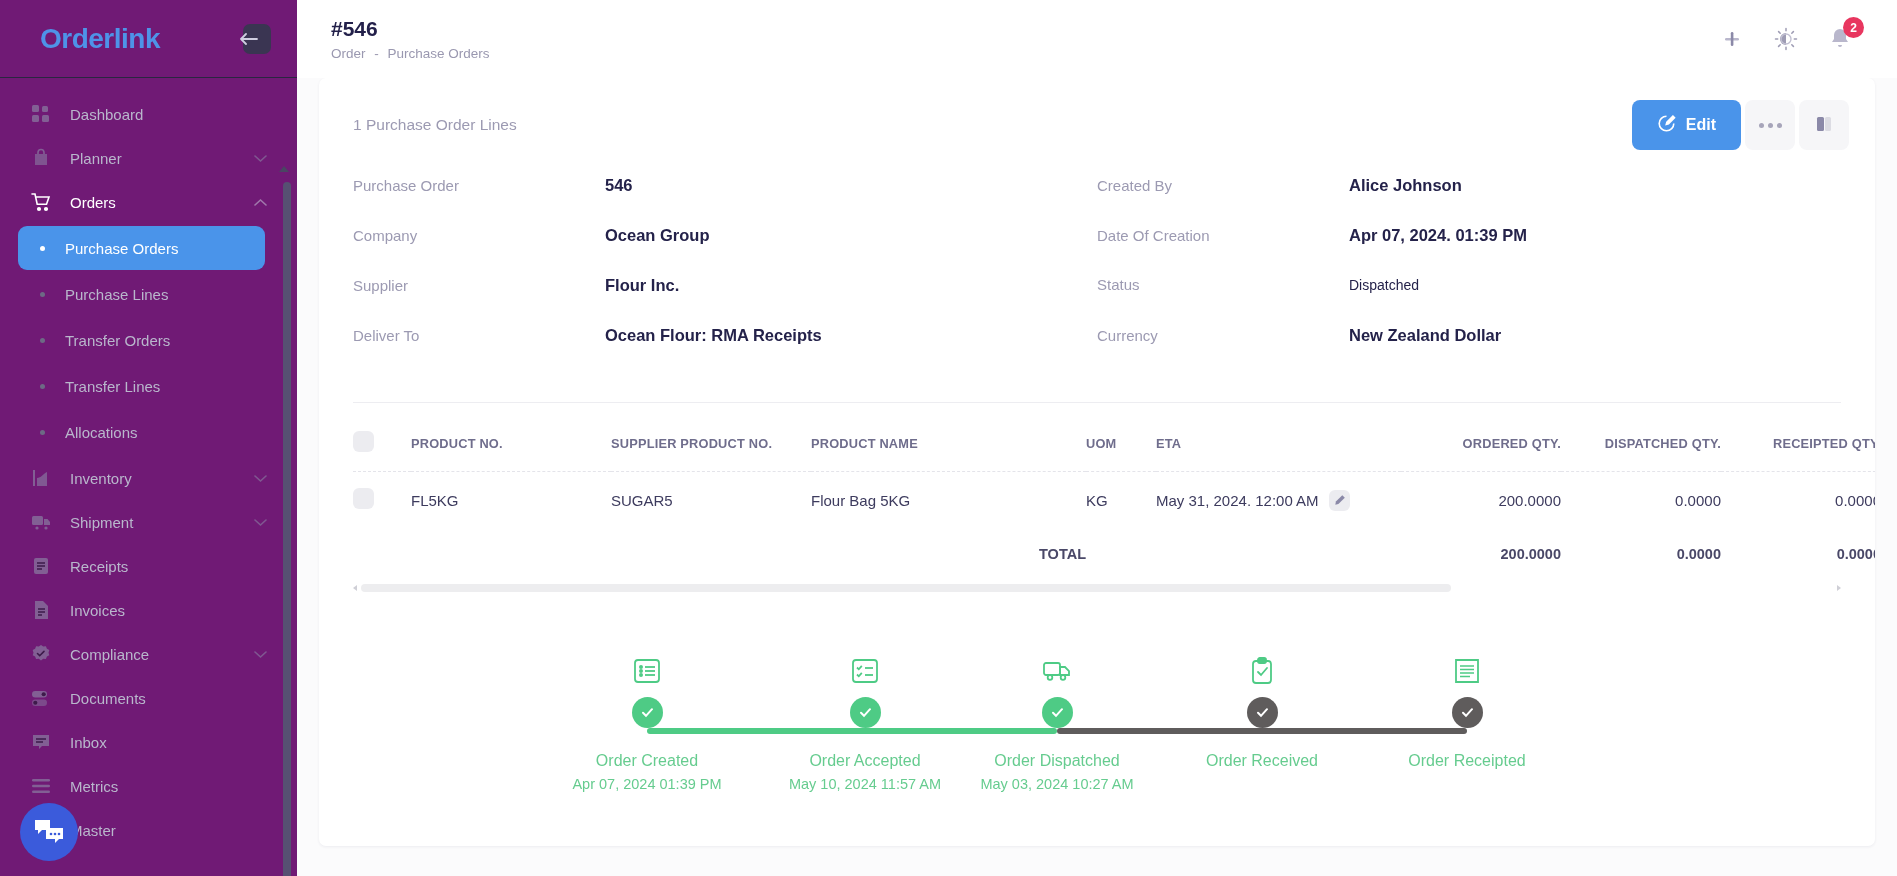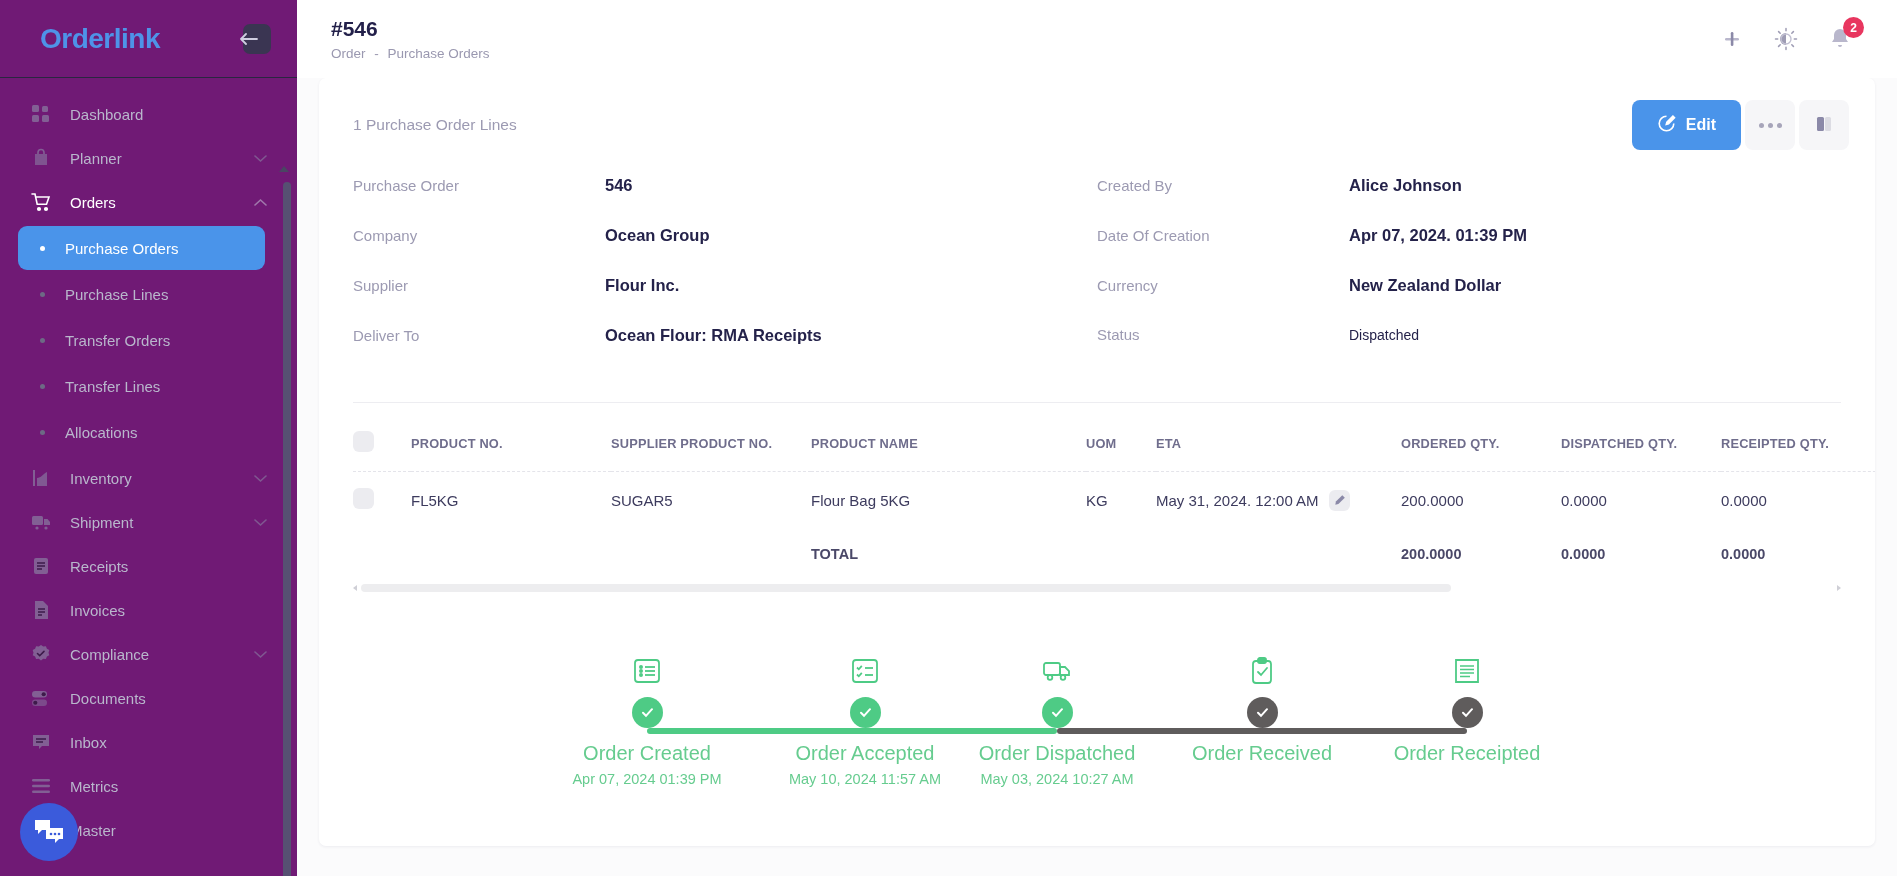--- a/index.html
+++ b/index.html
@@ -151,34 +151,34 @@
 
   .divider { height: 1px; background: #ededf1; margin: 26px 34px 0 34px; }
 
   .tbl-area { padding: 0 34px; flex: 0 0 auto; }
   table { width: 100%; border-collapse: collapse; table-layout: fixed; }
   th {
     font-size: 12.8px; font-weight: bold; color: #6f6d8c;
     letter-spacing: .2px; text-align: left; padding: 28px 0 16px 0;
     white-space: nowrap;
   }
-  th.num, td.num { text-align: left; }
+  th.num, td.num { text-align: right; }
   .rowline td { border-top: 1px dashed #e4e4ea; }
   td { font-size: 15px; color: #3d3b5e; padding: 16px 0; }
   .cb {
     width: 21px; height: 21px; border-radius: 6px; background: #ececf0;
     display: inline-block; cursor: pointer;
   }
   .eta-cell { display: flex; align-items: center; gap: 10px; white-space: nowrap; }
   .eta-edit {
     width: 21px; height: 21px; border-radius: 6px; background: #ececf0;
     display: inline-flex; align-items: center; justify-content: center; cursor: pointer;
   }
   .total-row td { font-size: 14.5px; font-weight: bold; color: #4a4868; padding: 18px 0 14px 0; }
-  .total-lbl { text-align: left; }
+  .total-lbl { text-align: right; }
 
   .hscroll {
     margin: 8px 34px 0 34px; height: 8px; position: relative;
   }
   .hs-thumb {
     position: absolute; left: 8px; top: 0; width: 1090px; height: 8px;
     background: #ededef; border-radius: 4px;
   }
   .hs-l, .hs-r {
     position: absolute; top: 1px; width: 0; height: 0;
@@ -203,21 +203,21 @@
     display: flex; flex-direction: column; align-items: center;
   }
   .tl-ico { height: 34px; display: flex; align-items: flex-end; justify-content: center; }
   .tl-circle {
     width: 31px; height: 31px; border-radius: 50%;
     display: flex; align-items: center; justify-content: center;
     margin-top: 11px; position: relative; z-index: 2;
   }
   .tl-circle.done { background: #4ecb85; }
   .tl-circle.pend { background: #5f5c5c; }
-  .tl-label { font-size: 20px; color: #66cc8f; margin-top: 14px; white-space: nowrap; }
+  .tl-label { font-size: 16px; color: #66cc8f; margin-top: 24px; white-space: nowrap; }
   .tl-date { font-size: 14.5px; color: #66cc8f; margin-top: 6px; white-space: nowrap; }
 </style>
 </head>
 <body>
 
 <div class="app">
 
   <aside class="sidebar">
     <div class="sidebar-header">
       <div class="brand">Orderlink</div>
@@ -512,26 +512,26 @@
           <div class="fcol">
             <div class="frow">
               <div class="flabel">Created By</div>
               <div class="fvalue">Alice Johnson</div>
             </div>
             <div class="frow">
               <div class="flabel">Date Of Creation</div>
               <div class="fvalue">Apr 07, 2024. 01:39 PM</div>
             </div>
             <div class="frow">
+              <div class="flabel">Status</div>
+              <div class="fvalue plain">Dispatched</div>
+            </div>
+            <div class="frow">
               <div class="flabel">Currency</div>
               <div class="fvalue">New Zealand Dollar</div>
-            </div>
-            <div class="frow">
-              <div class="flabel">Status</div>
-              <div class="fvalue plain">Dispatched</div>
             </div>
           </div>
         </div>
 
         <div class="divider"></div>
 
         <div class="tbl-area">
           <table>
             <colgroup>
               <col style="width:58px">

